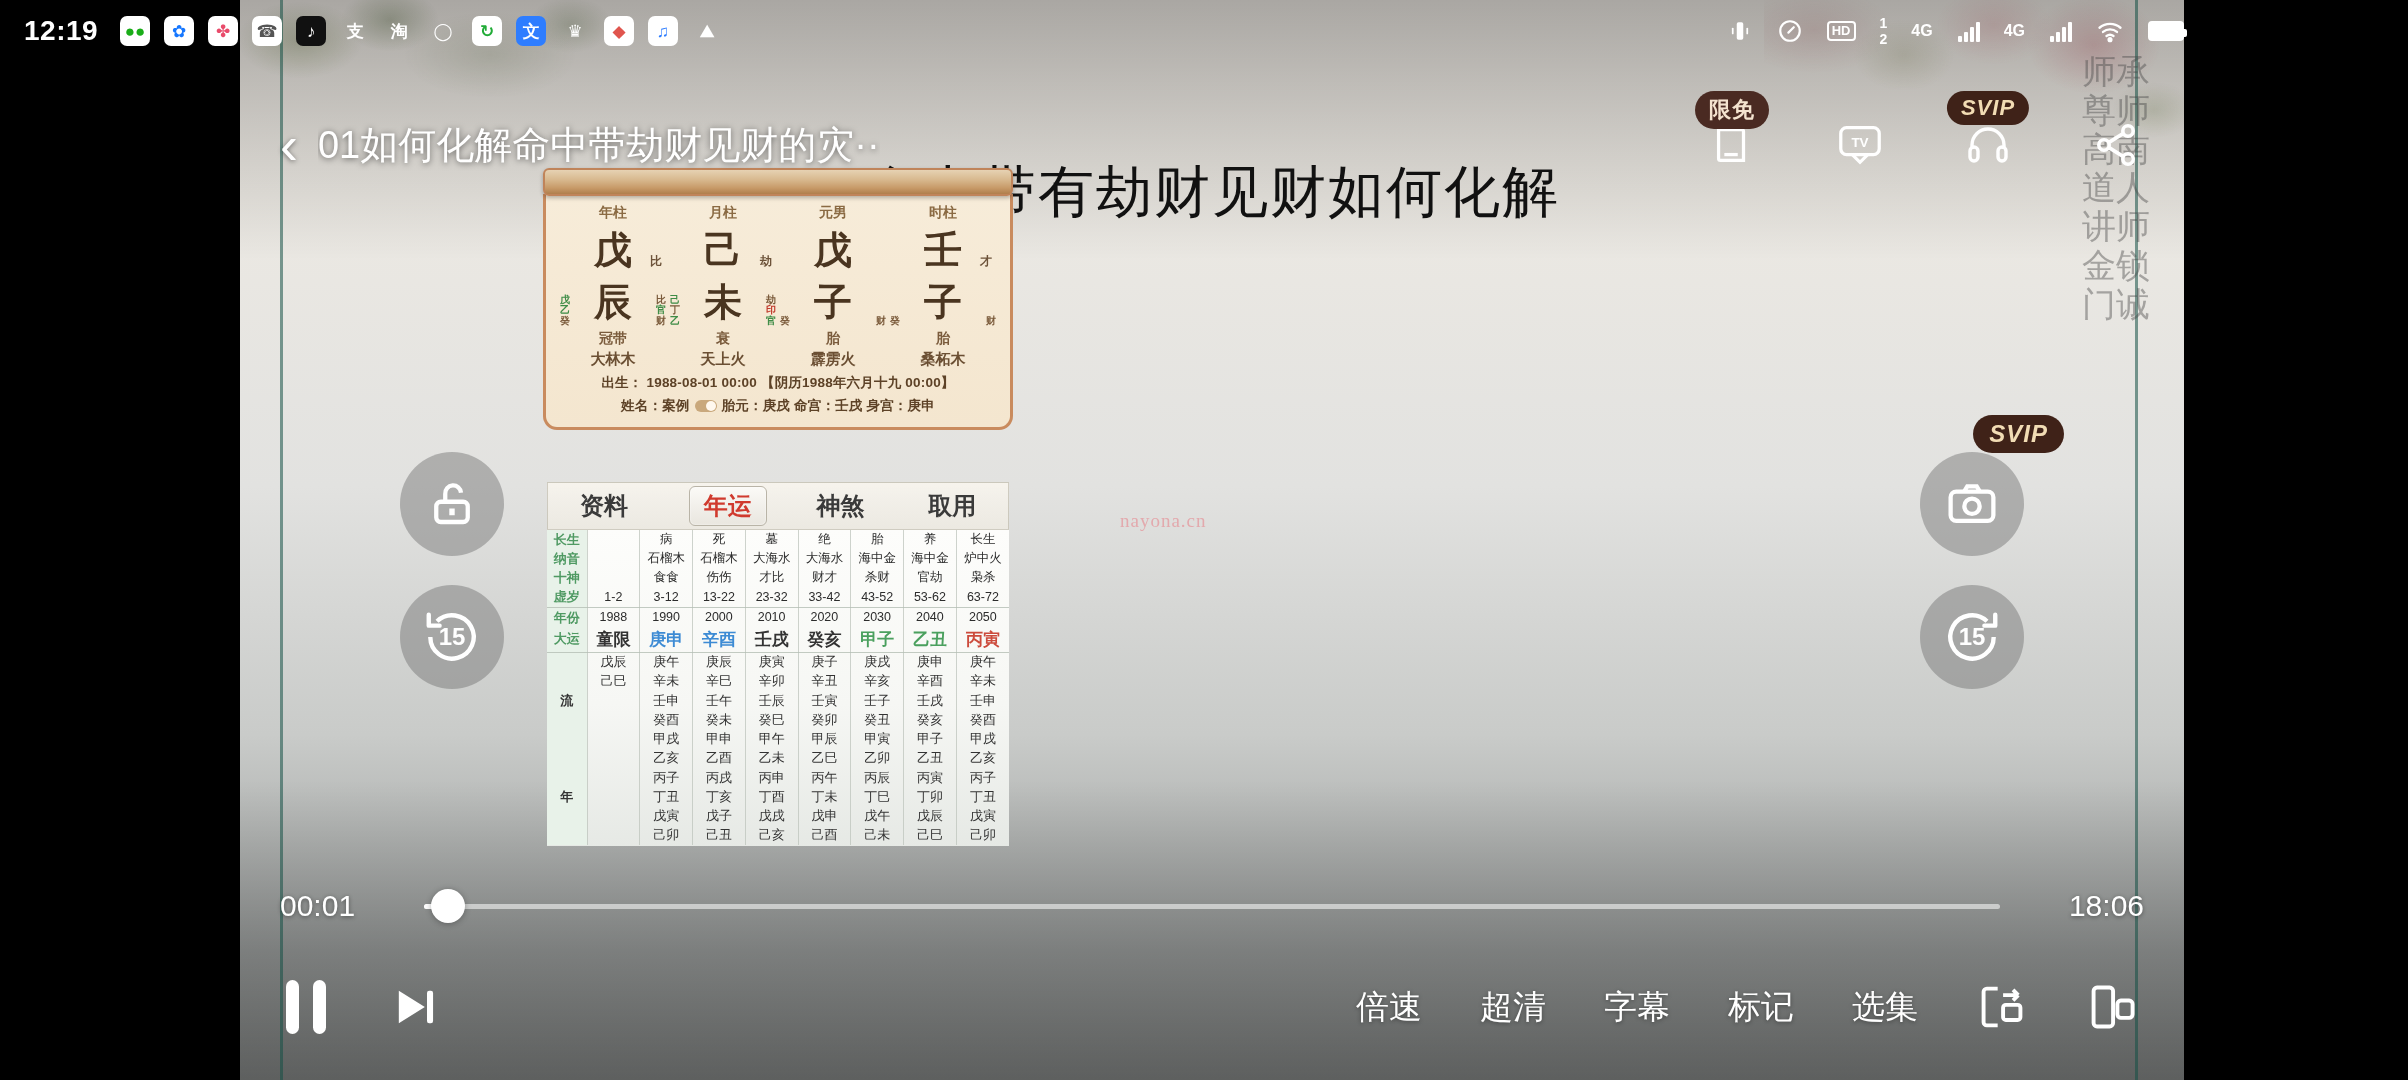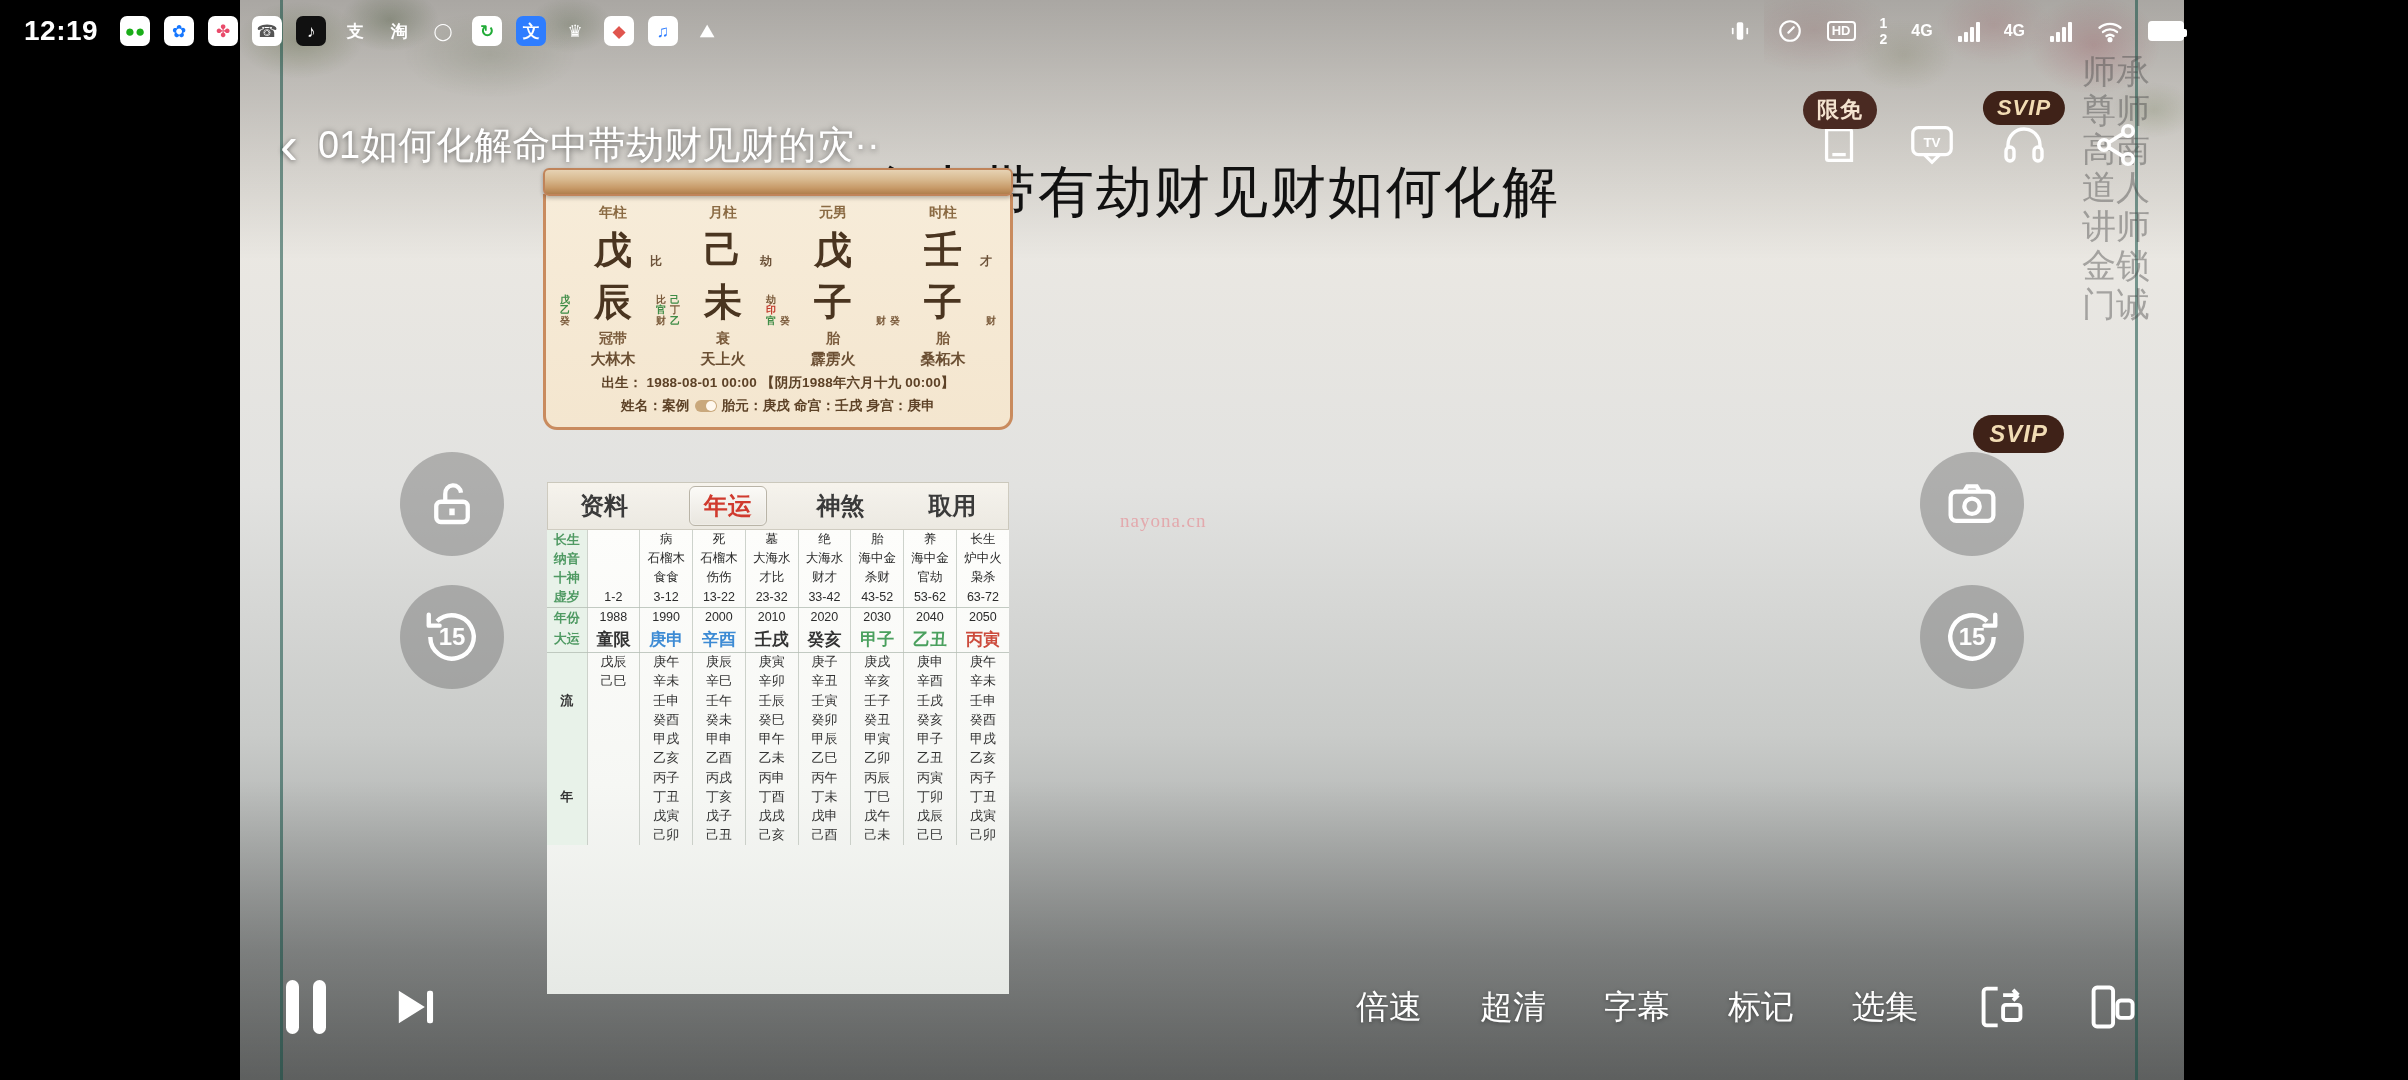--- a/index.html
+++ b/index.html
@@ -66,21 +66,21 @@
   .batt { width:36px; height:20px; border:2px solid #fff; border-radius:4px; position:relative; background:#fff; }
   .batt:after { content:""; position:absolute; right:-5px; top:6px; width:3px; height:8px; background:#fff; border-radius:0 2px 2px 0; }
 
   
   #topbar { position:absolute; left:0; top:100px; width:100%; height:90px; z-index:30;
             display:flex; align-items:center; padding:0 40px; }
   #back-chevron { color:#fff; font-size:54px; font-weight:300; line-height:1; margin-right:20px;
                   text-shadow:0 1px 5px rgba(0,0,0,.5); }
   #video-title { color:#fff; font-size:38px; font-weight:500; text-shadow:0 1px 6px rgba(0,0,0,.55);
                  white-space:nowrap; overflow:hidden; }
-  #topright { margin-left:auto; display:flex; align-items:flex-end; gap:36px; position:relative; }
+  #topright { margin-left:auto; display:flex; align-items:flex-end; gap:72px; position:relative; }
   .tr-item { position:relative; width:56px; height:56px; display:flex; align-items:center; justify-content:center; }
   .tr-badge { position:absolute; top:-26px; left:50%; transform:translateX(-50%);
               background:#4a2a22; color:#f4e3cf; border-radius:22px; padding:4px 14px;
               font-size:22px; font-weight:700; white-space:nowrap; letter-spacing:1px; }
   .tr-badge.svip { background:#3f2218; color:#f2dcb4; font-style:italic; }
 
   
   #headline { position:absolute; left:0; top:155px; width:100%; text-align:center; z-index:12; }
   #headline-text { font-size:56px; color:#111; font-weight:500; letter-spacing:2px; }
 
@@ -120,21 +120,21 @@
   #bz-tabs { position:absolute; left:307px; top:482px; width:462px; height:48px; z-index:14;
              background:linear-gradient(180deg,rgba(247,244,238,.95),rgba(237,234,226,.95));
              border:1px solid rgba(170,165,150,.5);
              display:flex; align-items:center; justify-content:space-around; }
   .bz-tab { font-size:24px; color:#3a3a3a; font-weight:700; padding:3px 14px; }
   .bz-tab.active { color:#d03a2e; border:1px solid #b9b4a7; border-radius:6px;
                    background:linear-gradient(180deg,#fbfaf7,#e9e6df);
                    box-shadow:inset 0 0 2px rgba(255,255,255,.9);margin-left:11px; }
 
   
-  #bz-table { position:absolute; left:307px; top:530px; width:462px; height:464px; z-index:13;
+  #bz-table { position:absolute; left:307px; top:530px; width:462px; height:316px; z-index:13;
               background:linear-gradient(180deg,#fdfdfb 0%,#f6f7f4 55%,#e6e9e5 100%);
               overflow:hidden; font-size:12.5px; color:#2c2c2c; }
   #bz-table table { width:100%; border-collapse:collapse; table-layout:fixed; }
   #bz-table td { text-align:center; padding:1.5px 0; line-height:1.25;
                  border-right:1px solid rgba(190,196,188,.75); white-space:nowrap; }
   #bz-table td:last-child { border-right:none; }
   .lblcol { background:#e8f2e9; color:#4f9a63; font-weight:700; width:40px; font-size:13px; }
   .rowsep td { border-bottom:1px solid rgba(180,190,180,.8); }
   .dy { font-size:17px; font-weight:700; }
   .dy-blue { color:#3d8bd4; }
@@ -548,20 +548,28 @@
     <div class="ctrl-circle" id="fwd-btn">
       <span class="skip">
         <svg width="62" height="62" viewBox="0 0 24 24" fill="none" stroke="#fff" stroke-width="1.7">
           <path d="M20.4 12a8.4 8.4 0 1 1-2.6-6.1"></path>
           <path d="M21 3.4v4.2h-4.2" stroke-linecap="round" stroke-linejoin="round"></path>
         </svg>
         <span>15</span>
       </span>
     </div>
 
+    <div id="progress-wrap">
+      <span id="cur-time">00:01</span>
+      <div id="track">
+        <div id="track-fill"></div>
+        <div id="track-handle"></div>
+      </div>
+      <span id="dur-time">18:06</span>
+    </div>
 
     <div id="bottombar">
       <div id="bb-left">
         <span class="pausebar">
             <i></i>
             <i></i>
           </span>
         <span class="bb-icon">
           <svg width="52" height="52" viewBox="0 0 24 24" fill="#fff" stroke="none">
             <path d="M5 4.5l12 7.5-12 7.5z"></path>

